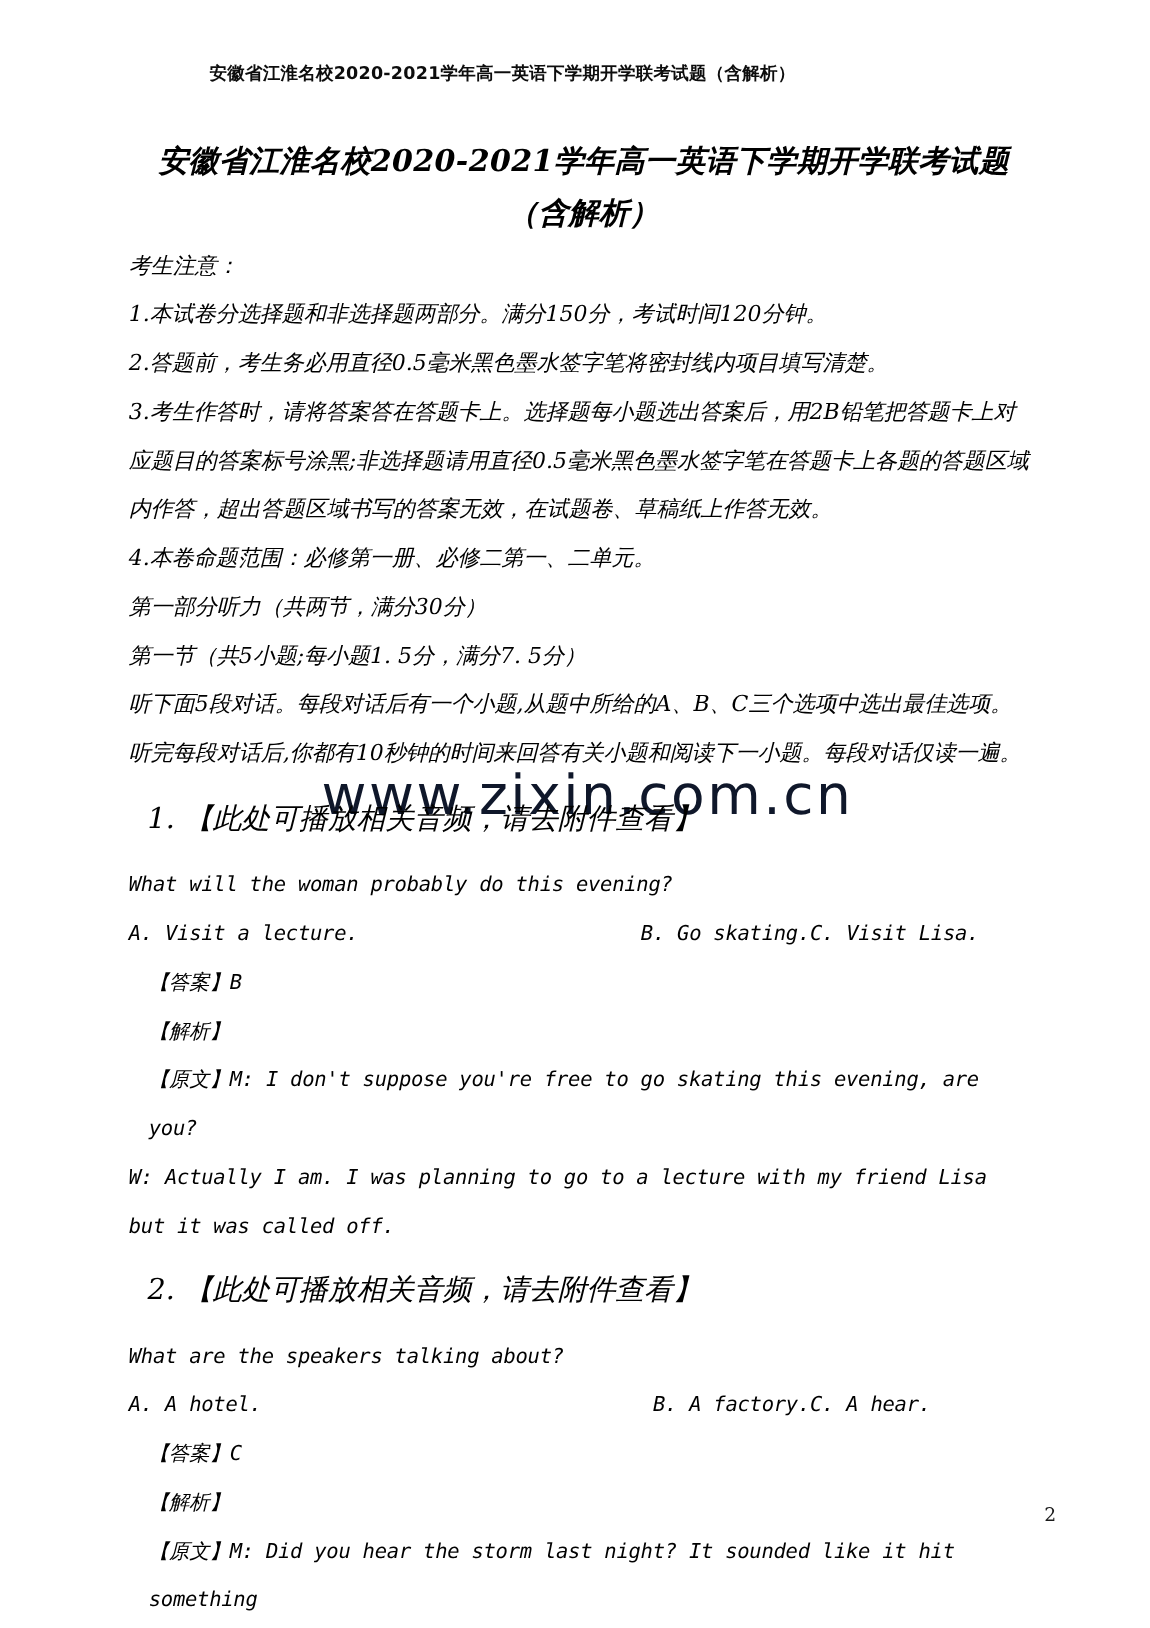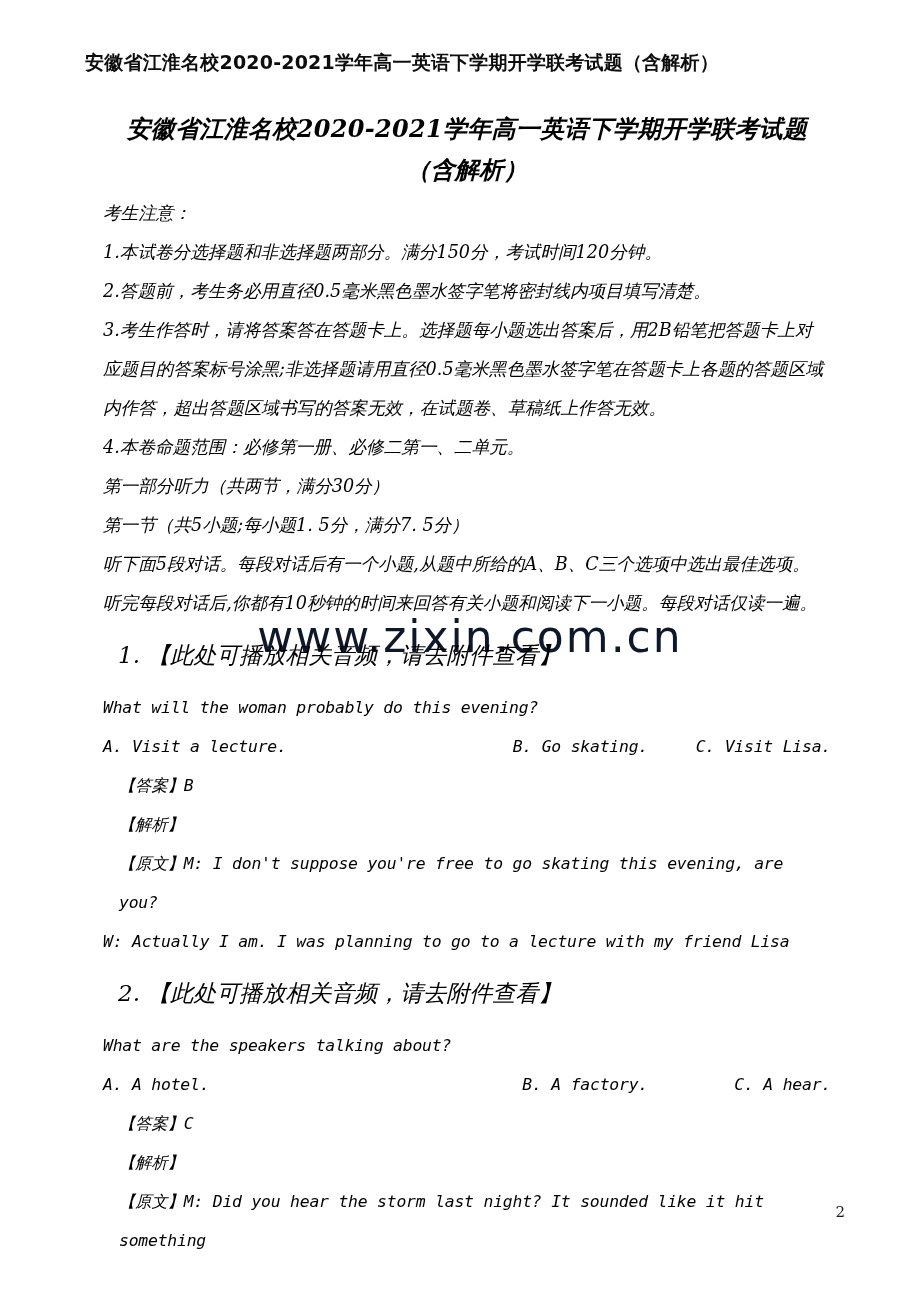--- a/index.html
+++ b/index.html
@@ -19,21 +19,21 @@
   }
 
   
   .running-header {
     position: absolute;
     left: 0;
     top: 50px;
     width: 804px;
     text-align: center;
     font-family: "DejaVu Sans", "Liberation Sans", sans-serif;
-    font-size: 19px;
+    font-size: 14px;
     font-weight: 600;
     letter-spacing: 0.2px;
     color: #0d0d0d;
     white-space: nowrap;
   }
 
   
   .content {
     position: absolute;
     left: 103px;
@@ -109,21 +109,21 @@
   .options {
     display: flex;
     font-family: "DejaVu Sans Mono", "Liberation Mono", monospace;
     font-size: 16.4px;
     line-height: 39px;
     letter-spacing: -0.2px;
     color: #000;
   }
   .options .opt-a { width: 290px; flex: 0 0 290px; white-space: pre; }
   .options .opt-b { width: 255px; flex: 0 0 255px; white-space: pre; text-align: right; }
-  .options .opt-c { flex: 1 1 auto; white-space: pre; text-align: right; }
+  .options .opt-c { flex: 1 1 auto; white-space: pre; }
 
   
   .watermark {
     position: absolute;
     left: 200px;
     top: 611px;
     width: 540px;
     text-align: center;
     font-family: "DejaVu Sans", "Liberation Sans", sans-serif;
     font-size: 44px;
@@ -180,20 +180,21 @@
     <p class="en">What will the woman probably do this evening?</p>
     <div class="options">
       <span class="opt-a">A. Visit a lecture.</span>
       <span class="opt-b">B. Go skating.</span>
       <span class="opt-c">C. Visit Lisa.</span>
     </div>
     <p class="mixed"><span class="cn">【答案】</span><span class="val">B</span></p>
     <p class="mixed"><span class="cn">【解析】</span><span class="val"></span></p>
     <p class="mixed"><span class="cn">【原文】</span><span class="val">M: I don't suppose you're free to go skating this evening, are you?</span></p>
     <p class="en">W: Actually I am. I was planning to go to a lecture with my friend Lisa</p>
+    <p class="en">but it was called off.</p>
 
     <p class="qline"><span>2.</span> <span>【此处可播放相关音频，请去附件查看】</span></p>
     <p class="en">What are the speakers talking about?</p>
     <div class="options">
       <span class="opt-a">A. A hotel.</span>
       <span class="opt-b">B. A factory.</span>
       <span class="opt-c">C. A hear.</span>
     </div>
     <p class="mixed"><span class="cn">【答案】</span><span class="val">C</span></p>
     <p class="mixed"><span class="cn">【解析】</span><span class="val"></span></p>

